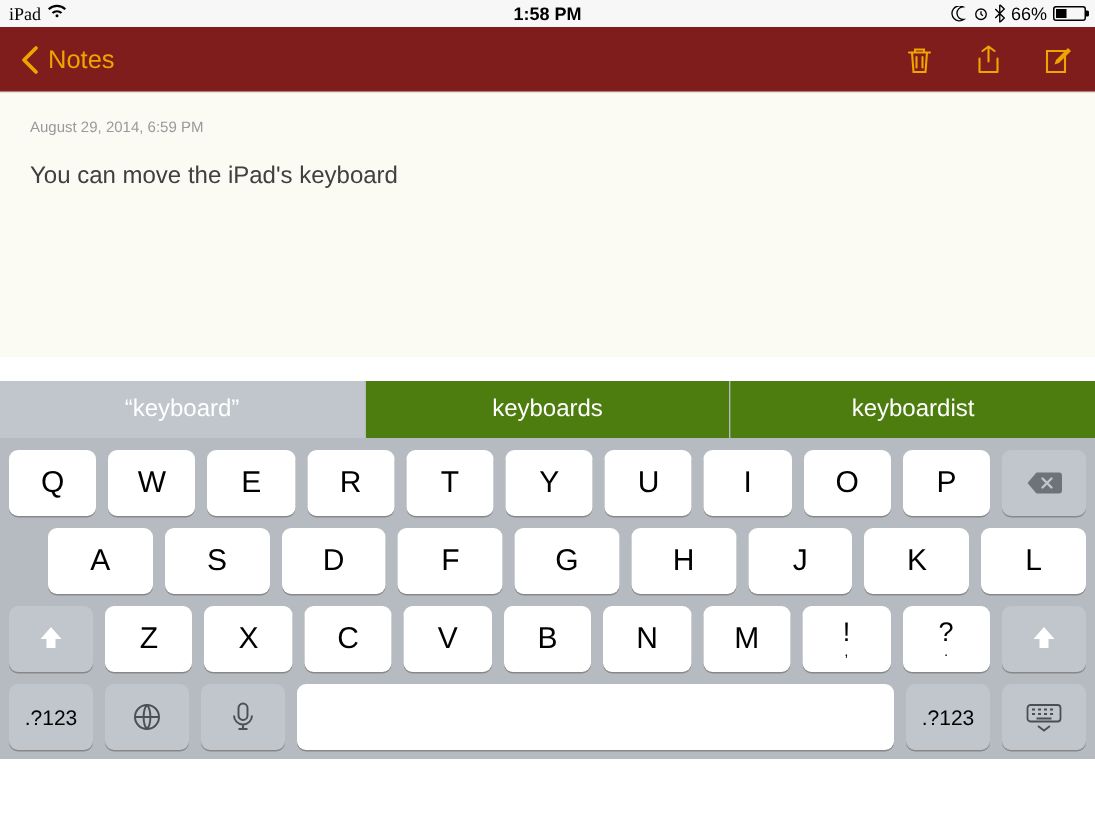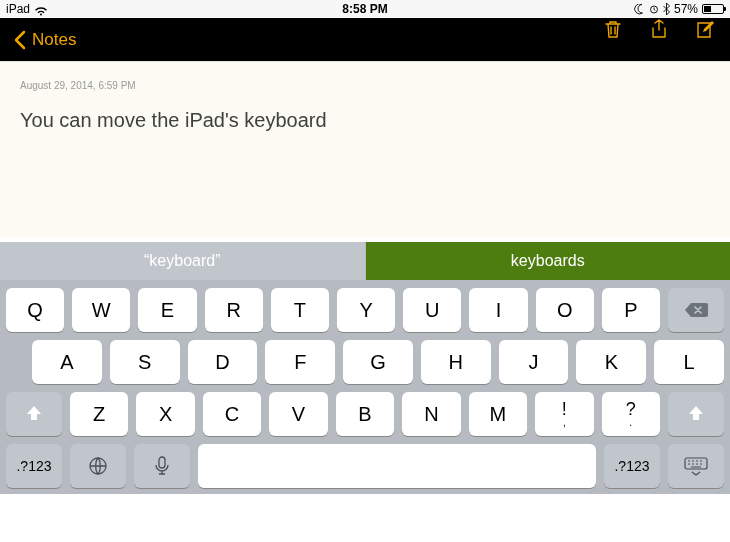--- a/index.html
+++ b/index.html
@@ -4,43 +4,43 @@
 <style>
   * { box-sizing: border-box; margin: 0; padding: 0; }
   html, body { width: 730px; height: 542px; overflow: hidden; font-family: -apple-system, "Helvetica Neue", Arial, sans-serif; }
   body { background: #ffffff; }
 
   
   .status-bar {
     height: 18px; background: #f7f7f7; display: flex; align-items: center;
     font-size: 12px; color: #000; padding: 0 6px; position: relative;
   }
-  .status-left { display: flex; align-items: flex-end; gap: 4px; }
+  .status-left { display: flex; align-items: flex-start; gap: 4px; font-family: Liberation Serif, serif; }
   .status-center { position: absolute; left: 50%; transform: translateX(-50%); font-weight: 600; }
   .status-right { margin-left: auto; display: flex; align-items: center; gap: 4px; }
   .battery { width: 22px; height: 10px; border: 1px solid #000; border-radius: 2px; position: relative; display: inline-block; }
   .battery::after { content: ""; position: absolute; right: -3px; top: 2px; width: 2px; height: 4px; background: #000; border-radius: 0 1px 1px 0; }
   .battery-fill { position: absolute; left: 1px; top: 1px; bottom: 1px; width: 37%; background: #000; }
 
   
   .nav-bar {
-    height: 44px; display: flex; padding: 0 14px;
-    border-bottom: 1px solid #e6e1d6; background: #000000;
+    height: 44px; display: flex; align-items: center; padding: 0 14px;
+    border-bottom: 1px solid #e6e1d6; background: #7f1d1d;
   }
   .back { display: flex; align-items: center; color: #f0a400; font-size: 17px; gap: 6px; cursor: pointer; }
   .nav-actions { margin-left: auto; display: flex; gap: 24px; }
   .nav-icon { width: 22px; height: 22px; color: #f0a400; cursor: pointer; }
 
   
   .note-body { height: 176px; padding: 18px 20px; background: #fbfaf3; }
   .note-date { color: #9a9a9a; font-size: 10px; margin-bottom: 18px; }
-  .note-text { color: #404040; font-size: 20px; }
-
-  
-  .keyboard { position: absolute; left: 0; right: 0; bottom: 48px; background: #b6bbc2; padding-bottom: 6px; }
+  .note-text { color: #404040; font-size: 16px; }
+
+  
+  .keyboard { position: absolute; left: 0; right: 0; bottom: 36px; background: #b6bbc2; padding-bottom: 6px; }
   .suggestions { display: flex; height: 38px; }
   .sug {
     flex: 1; display: flex; align-items: center; justify-content: center;
     color: #fff; font-size: 16px; background: #4d7c0f; cursor: pointer;
     border-right: 1px solid #b6bbc2;
   }
   .sug:first-child { background: #c1c6cc; }
   .sug:last-child { border-right: none; }
 
   .krow { display: flex; padding: 8px 6px 0 6px; gap: 8px; }
@@ -70,33 +70,33 @@
 </head>
 <body>
 
 <div class="status-bar">
   <div class="status-left">
     <span>iPad</span>
     <svg width="14" height="10" viewBox="0 0 14 10">
         <path d="M7 9.5a1 1 0 100-2 1 1 0 000 2zM3.5 6.2a5 5 0 017 0l-1 1a3.6 3.6 0 00-5 0l-1-1zM1 3.7a8.5 8.5 0 0112 0l-1 1a7.1 7.1 0 00-10 0l-1-1z" fill="#000"></path>
       </svg>
   </div>
-  <div class="status-center">8:58 PM</div>
+  <div class="status-center">1:58 PM</div>
   <div class="status-right">
     <svg width="11" height="11" viewBox="0 0 11 11">
         <path d="M8 0.5A5 5 0 108.5 9 4 4 0 018 0.5z" fill="none" stroke="#000" stroke-width="0.9"></path>
       </svg>
     <svg width="10" height="10" viewBox="0 0 10 10">
         <circle cx="5" cy="5.5" r="3.5" fill="none" stroke="#000" stroke-width="0.9"></circle>
         <path d="M5 3.5v2l1.3 1" stroke="#000" stroke-width="0.9" fill="none"></path>
       </svg>
     <svg width="7" height="12" viewBox="0 0 7 12">
         <path d="M3.5 0v12l3-3-6-6m0 6l6-6-3-3" fill="none" stroke="#000" stroke-width="0.9"></path>
       </svg>
-    <span>57%</span>
+    <span>66%</span>
     <span class="battery">
         <span class="battery-fill"></span>
       </span>
   </div>
 </div>
 
 <div class="nav-bar">
   <div class="back">
     <svg width="12" height="20" viewBox="0 0 12 20">
         <path d="M10 2L2 10l8 8" fill="none" stroke="#f0a400" stroke-width="2.5" stroke-linecap="round" stroke-linejoin="round"></path>
@@ -119,20 +119,21 @@
 
 <div class="note-body">
   <div class="note-date">August 29, 2014, 6:59 PM</div>
   <div class="note-text">You can move the iPad's keyboard</div>
 </div>
 
 <div class="keyboard">
   <div class="suggestions">
     <div class="sug">“keyboard”</div>
     <div class="sug">keyboards</div>
+    <div class="sug">keyboardist</div>
   </div>
 
   <div class="krow">
     <div class="key letter">Q</div>
     <div class="key letter">W</div>
     <div class="key letter">E</div>
     <div class="key letter">R</div>
     <div class="key letter">T</div>
     <div class="key letter">Y</div>
     <div class="key letter">U</div>

